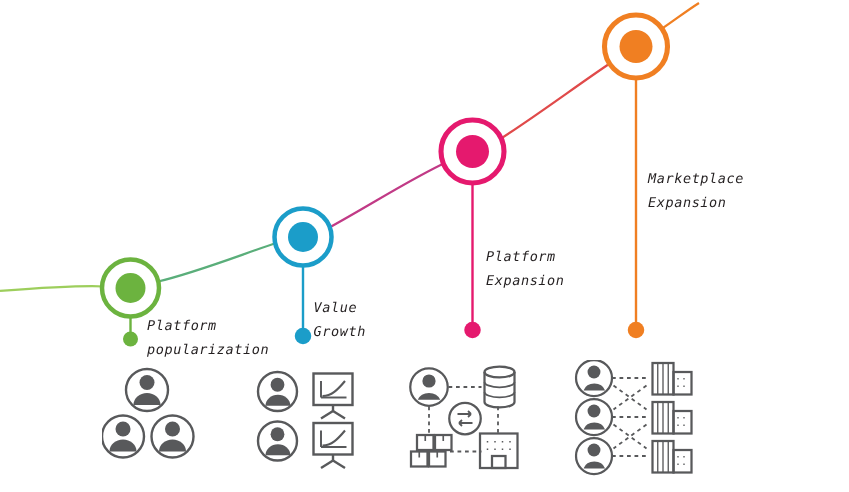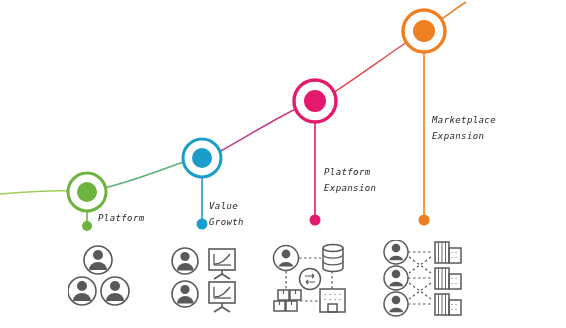--- a/index.html
+++ b/index.html
@@ -53,20 +53,21 @@
     <g>
       <line x1="424" y1="52" x2="424" y2="218" stroke="#f07f22" stroke-width="1.6"></line>
       <circle cx="424" cy="220" r="5.5" fill="#f07f22"></circle>
       <circle cx="424" cy="31" r="21" fill="#ffffff" stroke="#f07f22" stroke-width="3.4"></circle>
       <circle cx="424" cy="31" r="11" fill="#f07f22"></circle>
     </g>
   </svg>
 
   <div class="lbl" style="left:98px;top:210px;">
     <div>Platform</div>
+    <div>popularization</div>
   </div>
 
   <div class="lbl" style="left:197px;top:198px;margin-left:12px;">
     <div>Value</div>
     <div>Growth</div>
   </div>
 
   <div class="lbl" style="left:324px;top:164px;">
     <div>Platform</div>
     <div>Expansion</div>

